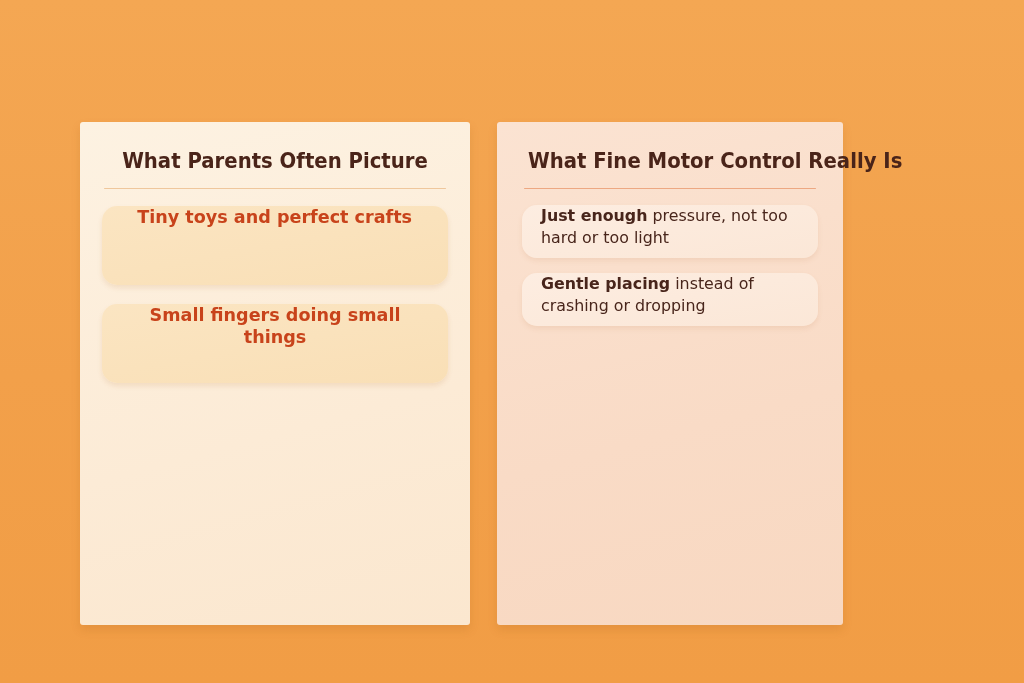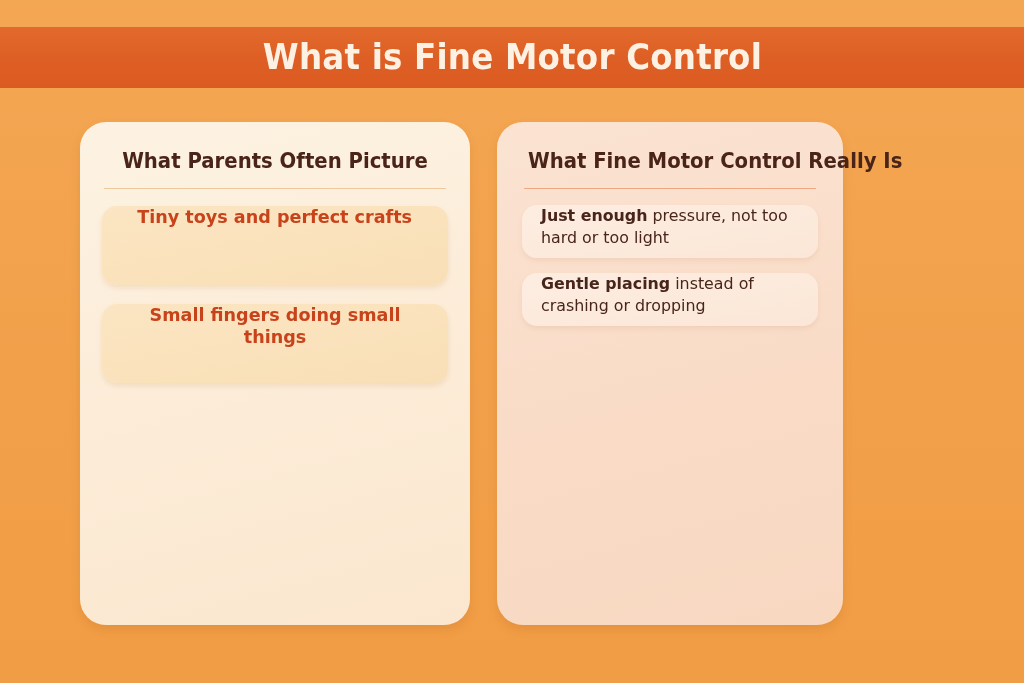--- a/index.html
+++ b/index.html
@@ -51,21 +51,21 @@
     position: absolute;
     left: 0;
     top: 122px;
     width: 1024px;
     height: 510px;
   }
 
   .card {
     position: absolute;
     top: 0;
-    border-radius: 26px;
+    border-radius: 3px;
     box-shadow: 0 5px 10px rgba(160, 86, 20, 0.16);
     box-sizing: border-box;
   }
 
   .card-left {
     left: 80px;
     width: 390px;
     height: 503px;
     background: linear-gradient(165deg, #FDF2E2 0%, #FCEBD6 60%, #FBE7CF 100%);
     padding: 22px 22px 0 22px;
@@ -159,23 +159,20 @@
   }
   .chip-right-text .lead {
     font-weight: bold;
   }
 </style>
 </head>
 <body>
 
 <div id="poster">
 
-  <div class="header-band">
-    <div class="header-title">What is Fine Motor Control</div>
-  </div>
 
   <div class="cards">
 
     <div class="card card-left">
       <div class="card-heading">What Parents Often Picture</div>
       <div class="divider divider-left"></div>
       <div class="list-left" id="left-list">
           <div class="chip-left">
             <div class="chip-left-text">Tiny toys and perfect crafts</div>
           </div>

